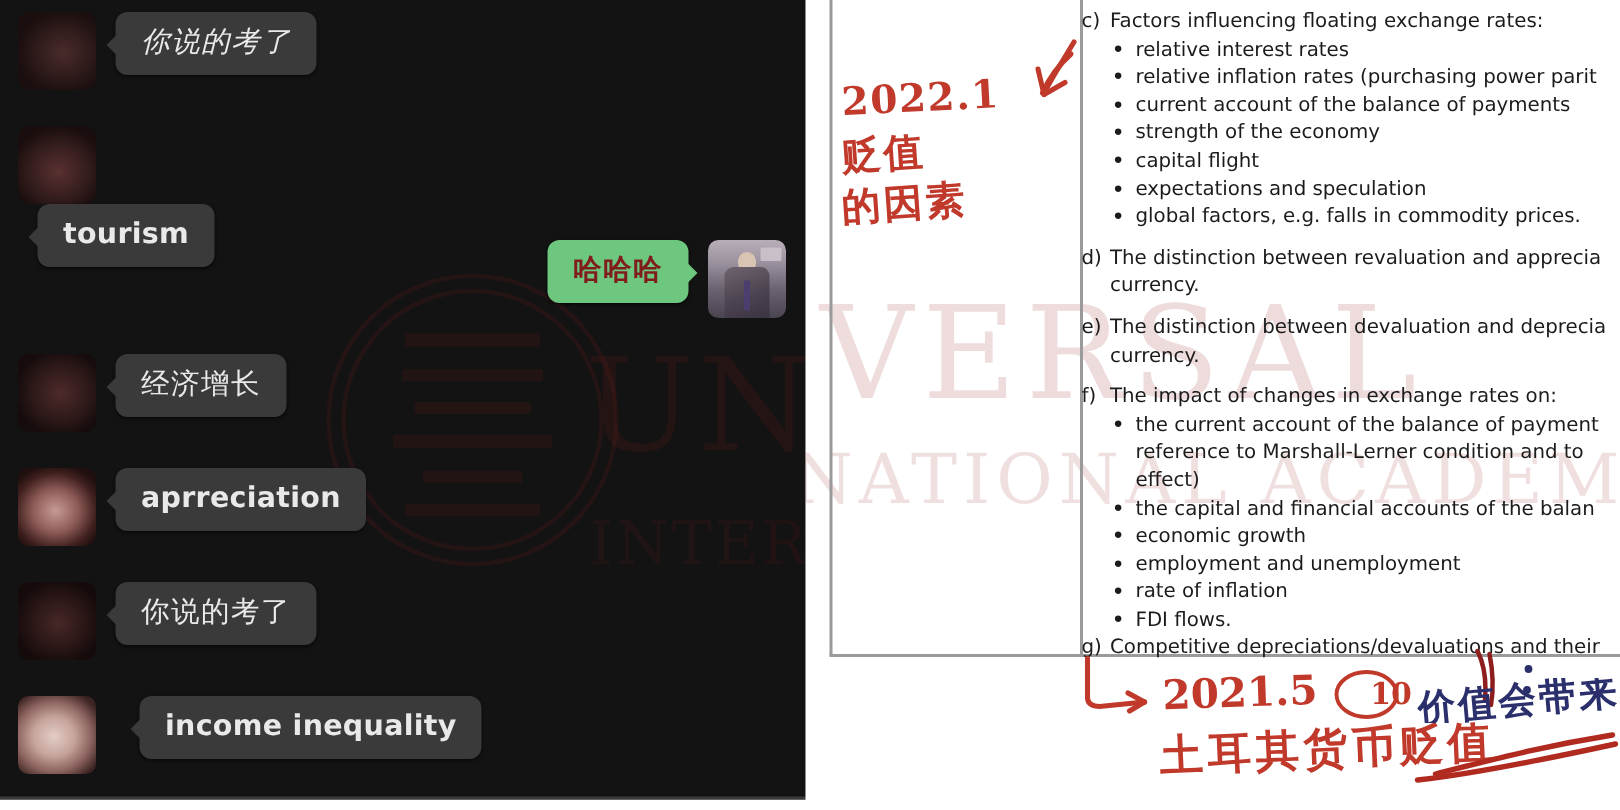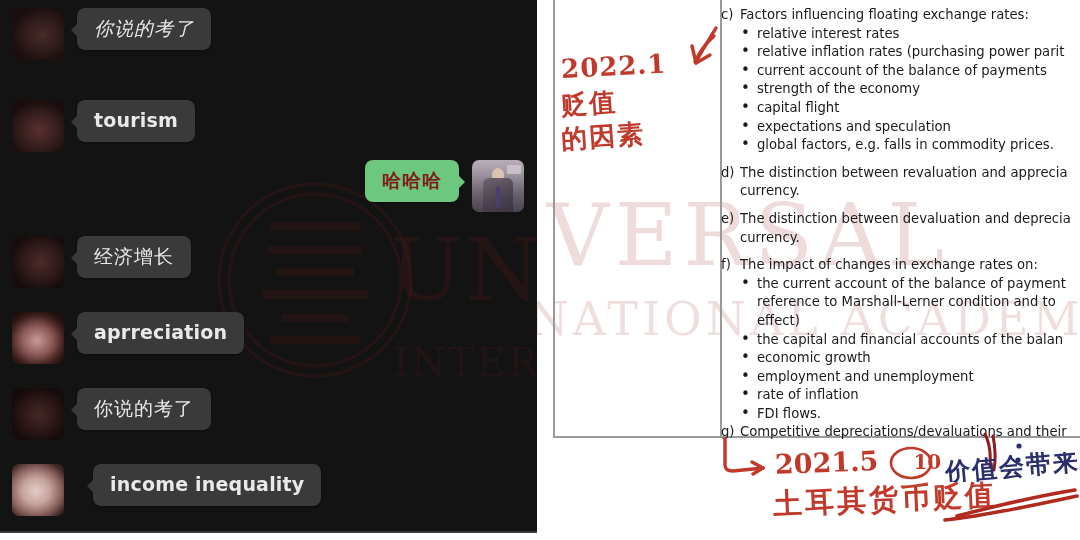--- a/index.html
+++ b/index.html
@@ -158,21 +158,21 @@
       </svg>
     </div>
 
     <div class="chat-inner">
 
       <div class="msg left" style="top:8px;font-style:italic;">
         <div class="avatar av-a"></div>
         <div class="bubble cn">你说的考了</div>
       </div>
 
-      <div class="msg left" style="top:100px;">
+      <div class="msg left" style="top:84px;flex-direction:column;">
         <div class="avatar av-b"></div>
         <div class="bubble en">tourism</div>
       </div>
 
       <div class="msg right" style="right:13px;top:160px;">
         <div class="bubble mine cn">哈哈哈</div>
         <div class="avatar av-me">
           <div class="tag"></div>
           <div class="face"></div>
           <div class="suit"></div>

